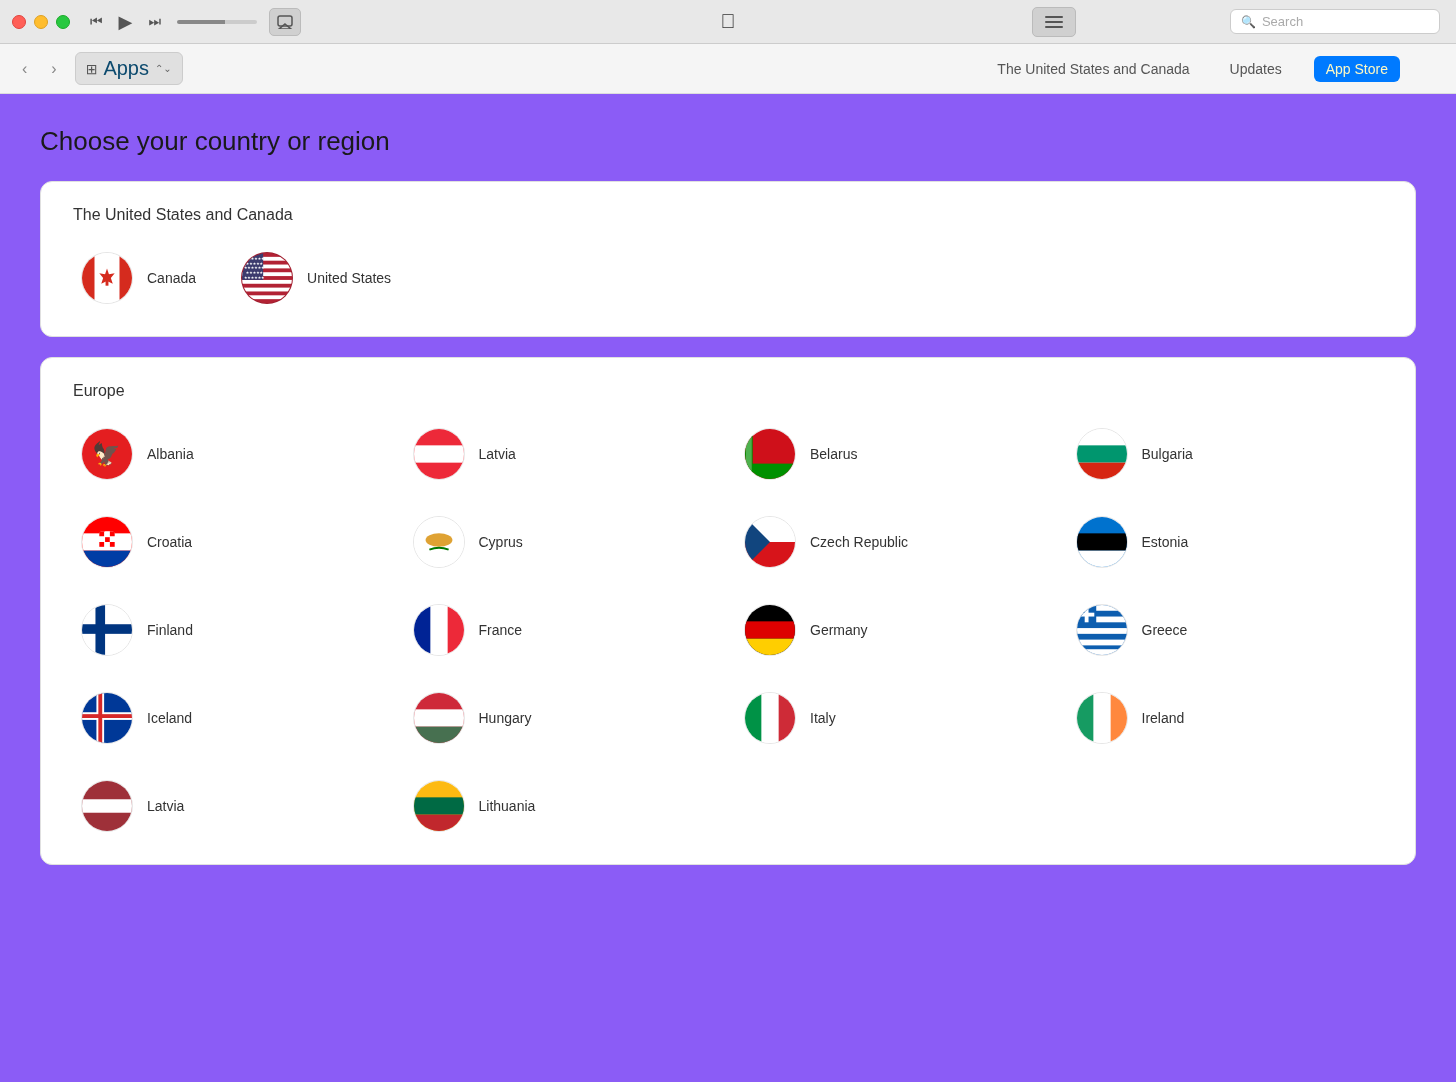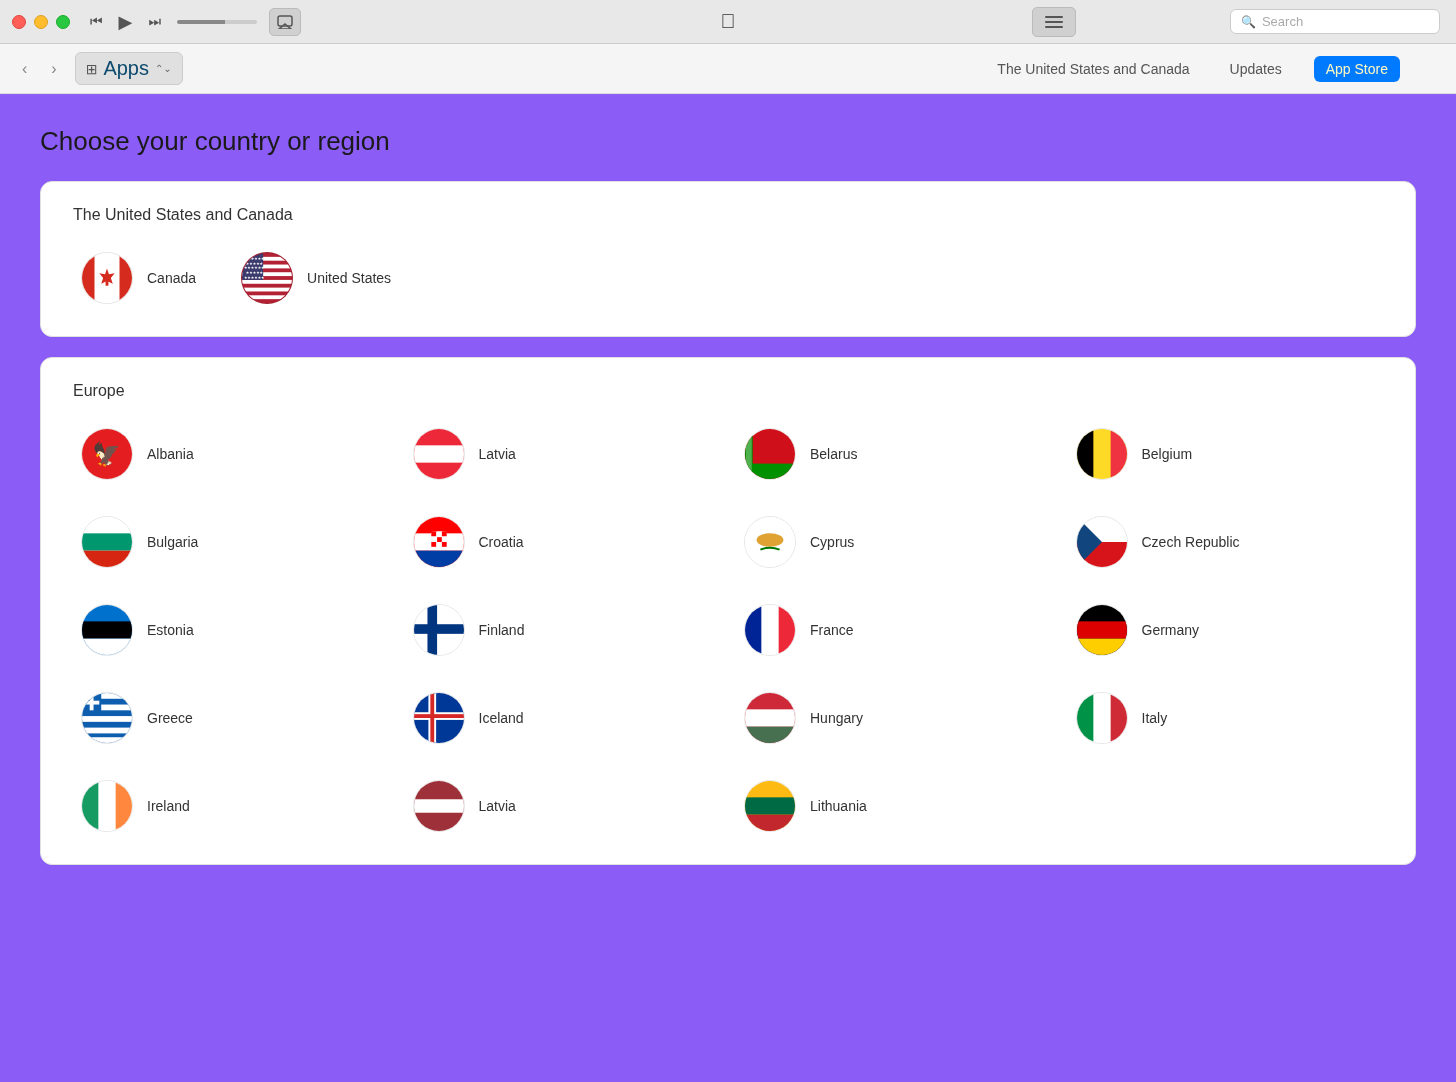--- a/index.html
+++ b/index.html
@@ -393,30 +393,20 @@
             <rect width="52" height="52" fill="#CF101A"></rect>
             <rect y="36" width="52" height="16" fill="#009000"></rect>
             <rect width="8" height="52" fill="#009000"></rect>
 
             <rect x="1" width="6" height="52" fill="white" opacity="0.3"></rect>
           </svg>
         </div>
         <span class="country-name">Belarus</span>
       </div>
 
-      <div class="country-item">
-        <div class="flag-circle">
-          <svg viewBox="0 0 52 52" xmlns="http://www.w3.org/2000/svg">
-            <rect width="52" height="52" fill="#FDDA25"></rect>
-            <rect width="17" height="52" fill="#000000"></rect>
-            <rect x="35" width="17" height="52" fill="#EF3340"></rect>
-          </svg>
-        </div>
-        <span class="country-name">Belgium</span>
-      </div>
 
       <div class="country-item">
         <div class="flag-circle">
           <svg viewBox="0 0 52 52" xmlns="http://www.w3.org/2000/svg">
             <rect width="52" height="52" fill="white"></rect>
             <rect y="17" width="52" height="18" fill="#00966E"></rect>
             <rect y="35" width="52" height="17" fill="#D62612"></rect>
           </svg>
         </div>
         <span class="country-name">Bulgaria</span>

